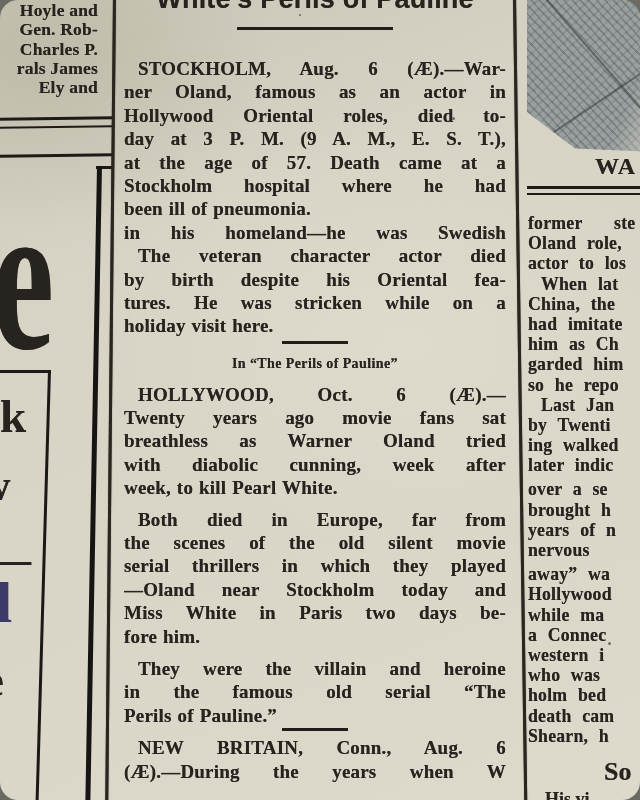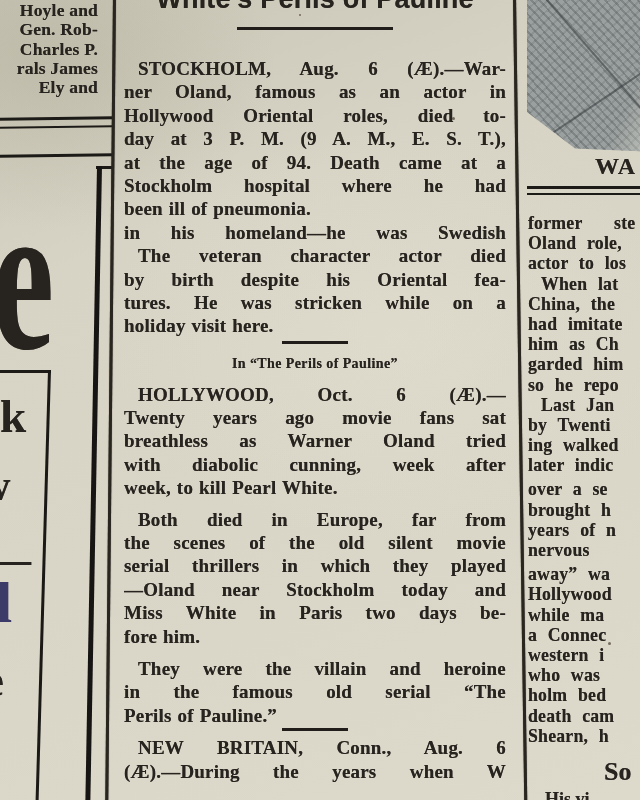--- a/index.html
+++ b/index.html
@@ -4,20 +4,21 @@
 <style>
   html,body{margin:0;padding:0;background:#6b6a62;}
   .page{
     position:relative;width:640px;height:800px;overflow:hidden;
     background:
       radial-gradient(ellipse 420px 300px at 62% 42%, rgba(232,228,214,.35), rgba(0,0,0,0) 70%),
       radial-gradient(ellipse 300px 220px at 8% 8%, rgba(150,145,122,.25), rgba(0,0,0,0) 75%),
       linear-gradient(158deg,#c9c6b6 0%,#d7d3c5 28%,#d9d5c7 58%,#ddd9cb 100%);
     font-family:"Liberation Serif","DejaVu Serif",serif;
     color:#272420;
+    border-radius:18px;
   }
   .page *{text-shadow:0 0 .6px rgba(45,40,33,.7);}
 
   
   .vrule{position:absolute;top:-4px;width:3px;height:812px;background:#29251f;box-shadow:0 0 1px rgba(40,36,30,.8);}
   #vrule-left{left:113px;transform:rotate(.55deg);transform-origin:top center;}
   #vrule-right{left:513px;transform:rotate(-.8deg);transform-origin:top center;}
 
   
   .lcol{position:absolute;left:0;top:0;width:113px;height:800px;overflow:hidden;}
@@ -127,21 +128,21 @@
     <div class="hl">
       <div class="hl-in">White's Perils of Pauline</div>
     </div>
     <div class="srule" id="r1"></div>
 
     <div id="p1">
         <div class="ln ind">STOCKHOLM, Aug. 6 (Æ).—War-</div>
         <div class="ln">ner Oland, famous as an actor in</div>
         <div class="ln">Hollywood Oriental roles, died to-</div>
         <div class="ln">day at 3 P. M. (9 A. M., E. S. T.),</div>
-        <div class="ln">at the age of 94. Death came at a</div>
+        <div class="ln">at the age of 57. Death came at a</div>
         <div class="ln">Stockholm hospital where he had</div>
         <div class="ln last">been ill of pneumonia.</div>
       </div>
     <div id="p2">
         <div class="ln">in his homeland—he was Swedish</div>
         <div class="ln ind">The veteran character actor died</div>
         <div class="ln">by birth despite his Oriental fea-</div>
         <div class="ln">tures. He was stricken while on a</div>
         <div class="ln last">holiday visit here.</div>
       </div>

